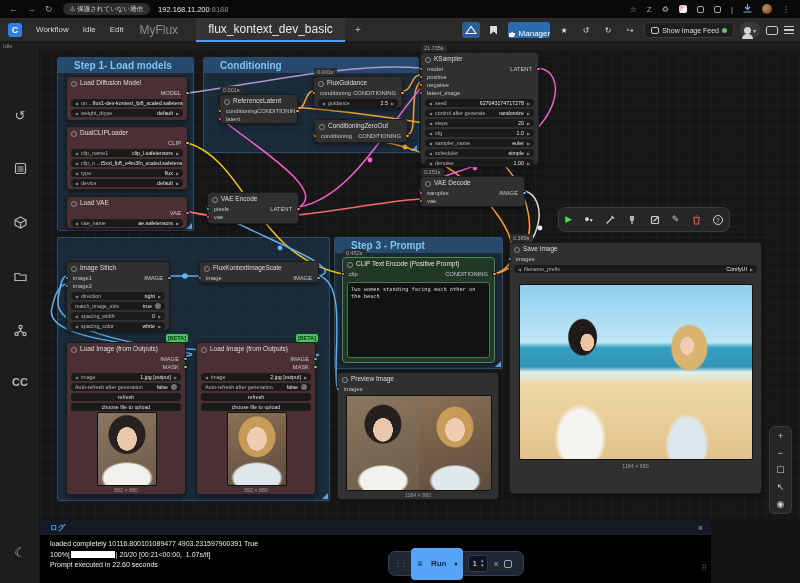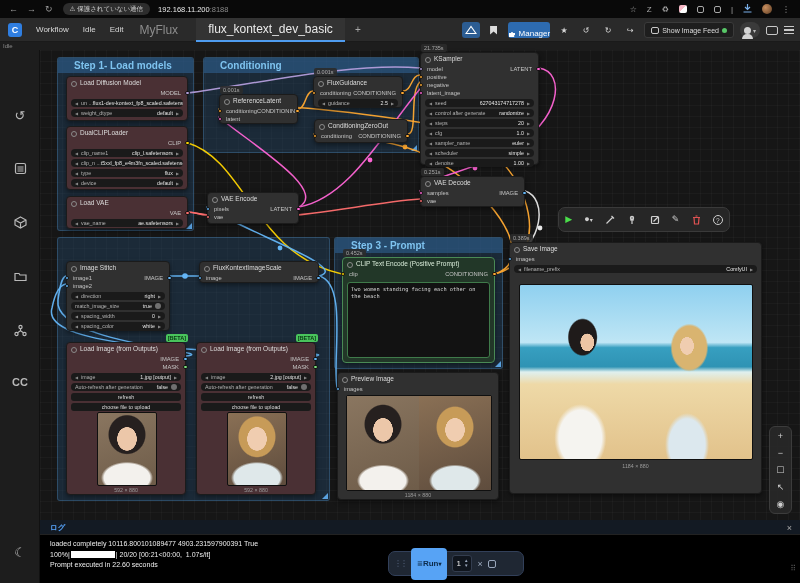--- a/index.html
+++ b/index.html
@@ -111,31 +111,31 @@
   .nti{font-size:9px;color:#cfcfcf;line-height:25px;}
   .nti.green{color:#4ade4a;} .nti.red{color:#e05252;}
   .nti svg{stroke:#cfcfcf;fill:none;stroke-width:1.2;vertical-align:middle;}
   .helpc{width:10px;height:10px;border:1px solid #cfcfcf;border-radius:50%;font-size:6.5px;line-height:10px;text-align:center;color:#cfcfcf;}
 
   
   .cctrl{position:absolute;left:769px;top:426px;width:23px;height:88px;background:rgba(40,40,40,.92);border:1px solid #3c3c3c;border-radius:6px;z-index:5;display:flex;flex-direction:column;align-items:center;justify-content:space-around;}
   .cci{color:#cfcfcf;font-size:9px;line-height:10px;}
 
   
-  .lpanel{position:absolute;left:40px;top:520px;width:760px;height:63px;background:#000;z-index:4;}
+  .lpanel{position:absolute;left:40px;top:520px;width:671px;height:63px;background:#000;z-index:4;}
   .lhead{height:15px;background:#131a23;color:#58a6ff;font-size:7.5px;font-weight:bold;line-height:15px;padding:0 10px;border-bottom:1px solid #222;}
   .lclose{position:absolute;right:8px;top:1px;color:#aaa;font-size:9px;font-weight:normal;}
   .lbody{padding:4px 0 0 10px;font-family:"DejaVu Sans Mono",monospace;font-size:7px;line-height:9.5px;color:#eee;white-space:pre;}
   .pbar{display:inline-block;width:44px;height:7px;background:#fff;vertical-align:middle;margin:0 1px;}
   .lgrip{position:absolute;right:4px;bottom:10px;color:#555;font-size:8px;}
 
   
   .runbar{position:absolute;left:388px;top:551px;width:136px;height:25px;background:#1f2733;border:1px solid #32405a;border-radius:7px;display:flex;align-items:center;z-index:6;padding:0 5px;gap:5px;}
   .rgrip{color:#5a6b85;font-size:8px;letter-spacing:-2px;}
-  .runbtn{height:17px;background:#57a3f5;border-radius:4px;color:#0c2b4a;font-weight:bold;font-size:8px;display:flex;align-items:center;padding:16px 6px;gap:0;}
+  .runbtn{height:17px;background:#57a3f5;border-radius:4px;color:#0c2b4a;font-weight:bold;font-size:8px;display:flex;align-items:center;padding:16px 6px;gap:8px;}
   .runbtn .ric{font-size:7px;font-weight:normal;}
   .stepper{height:17px;background:#10151d;border:1px solid #333d4f;border-radius:3px;color:#eee;font-size:8px;display:flex;align-items:center;padding:0 3px;gap:3px;}
   .stcol{display:flex;flex-direction:column;font-size:4.5px;color:#9aa7bc;line-height:4.5px;}
   .rx{color:#9aa7bc;font-size:9px;}
   .rsq{width:8px;height:8px;border:1px solid #9aa7bc;border-radius:2px;}
 </style>
 </head>
 <body>
 
 <div id="app">

